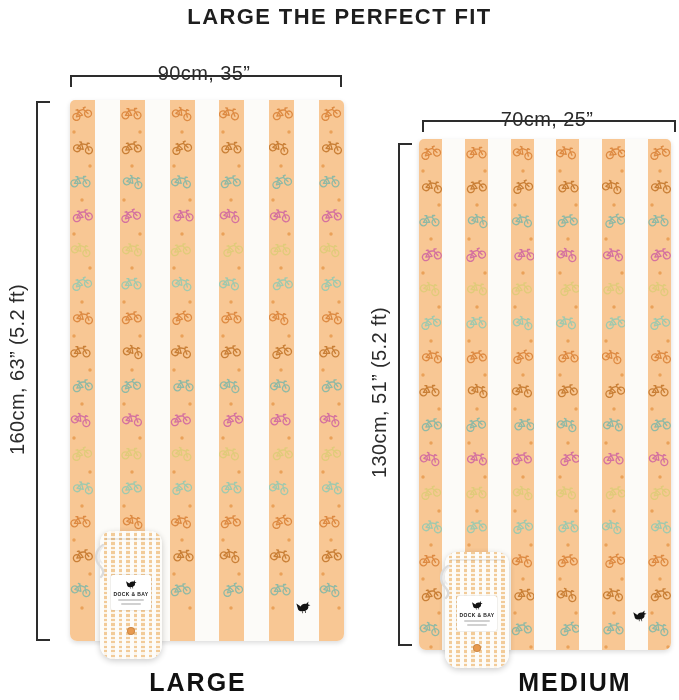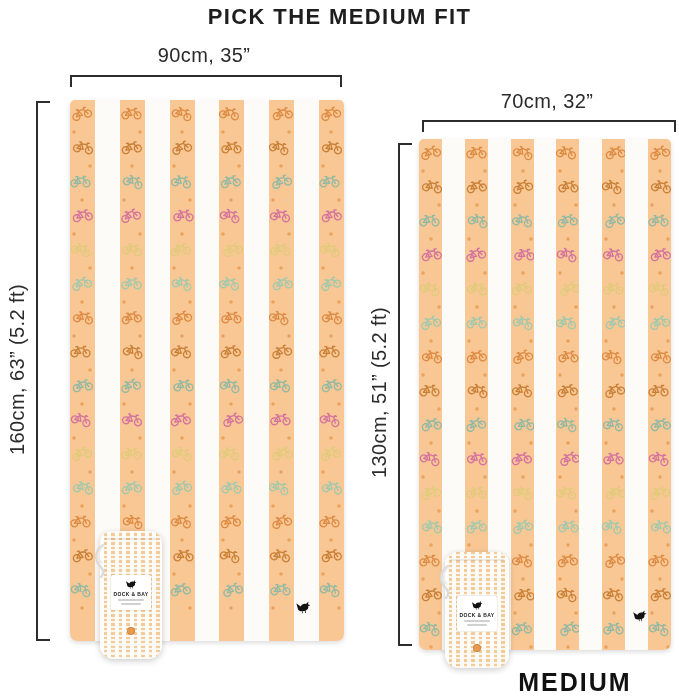--- a/index.html
+++ b/index.html
@@ -8,21 +8,21 @@
     background:#ffffff;
     font-family:"Liberation Sans","DejaVu Sans",sans-serif;
     color:var(--text,#1e1e1e);
   }
   .page-title{
     position:absolute;top:4px;left:0;width:679px;text-align:center;
     font-size:22px;font-weight:700;letter-spacing:1.4px;color:var(--text,#1e1e1e);
   }
   .dim-label{
     position:absolute;text-align:center;font-size:20px;font-weight:400;
-    letter-spacing:.4px;color:#2b2b2b;white-space:nowrap;
+    letter-spacing:.4px;color:#2b2b2b;white-space:nowrap;margin-top:18px;
   }
   .large-width{left:70px;top:44px;width:268px;}
   .medium-width{left:422px;top:90px;width:250px;}
   .h-bracket{
     position:absolute;height:10px;
     border-top:2px solid var(--bracket,#2d2d2d);
     border-left:2px solid var(--bracket,#2d2d2d);
     border-right:2px solid var(--bracket,#2d2d2d);
   }
   .large-hb{left:70px;top:75px;width:268px;}
@@ -103,21 +103,21 @@
       <circle cx="8" cy="17" r="6.3"></circle>
       <circle cx="30" cy="17" r="6.3"></circle>
       <path d="M8 17 L14.5 7.5 L24 7.5 L30 17 M14.5 7.5 L19.5 17 L8 17 M24 7.5 L26.5 4.5 M24.5 4.5 h4 M14.5 7.5 L12.5 4.8 M10.8 4.8 h3.4"></path>
     </g>
     <path id="bird" d="M1.5 3.5 L6.5 6.8 C7.2 4.6 10.2 3.2 12.4 4 L15.2 1.4 L14.6 4.4 L17.4 5.4 L14.9 6.5 C15.6 9 14 11.2 11.4 11.7 L7.2 12.2 C4.8 12.4 3.2 10.8 3 8.6 Z M8.2 11.9 h1 l-0.2 2.6 h-0.7 Z M10.9 11.7 h1 l0.3 2.6 h-0.7 Z"></path>
   </defs>
 </svg>
 
 <div class="canvas">
 
-  <div class="page-title">PICK THE MEDIUM FIT</div>
+  <div class="page-title">LARGE THE PERFECT FIT</div>
 
   <div class="dim-label large-width">90cm, 35”</div>
   <div class="h-bracket large-hb"></div>
   <div class="v-bracket large-vb"></div>
   <div class="vlabel large-vl">
     <span>160cm, 63” (5.2 ft)</span>
   </div>
 
   <div class="towel large-towel" id="towel-large">
       <div class="stripe orange">
@@ -343,22 +343,23 @@
       <svg class="bird" width="12" height="10" viewBox="0 0 18 15">
           <use href="#bird" xlink:href="#bird"></use>
         </svg>
       <div class="pouch-brand">DOCK &amp; BAY</div>
       <div class="microline l1"></div>
       <div class="microline l2"></div>
     </div>
     <div class="pouch-dot"></div>
   </div>
 
-
-  <div class="dim-label medium-width">70cm, 32”</div>
+  <div class="size-name large-name">LARGE</div>
+
+  <div class="dim-label medium-width">70cm, 25”</div>
   <div class="h-bracket medium-hb"></div>
   <div class="v-bracket medium-vb"></div>
   <div class="vlabel medium-vl">
     <span>130cm, 51” (5.2 ft)</span>
   </div>
 
   <div class="towel medium-towel" id="towel-medium">
       <div class="stripe orange">
         <svg class="bike-pattern">
           <use xlink:href="#bike" href="#bike" transform="translate(1 6) scale(0.55) rotate(-16 19 12)" stroke="#dd8a42" stroke-width="2.4" fill="none"></use>

